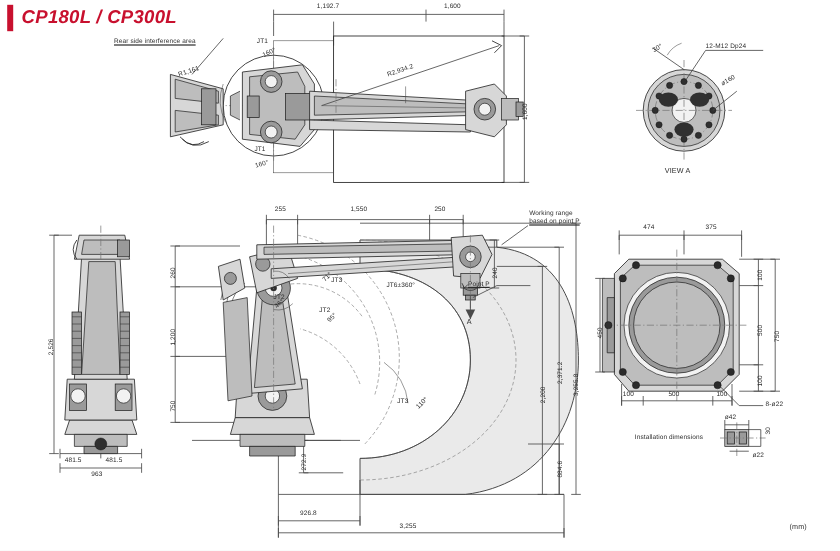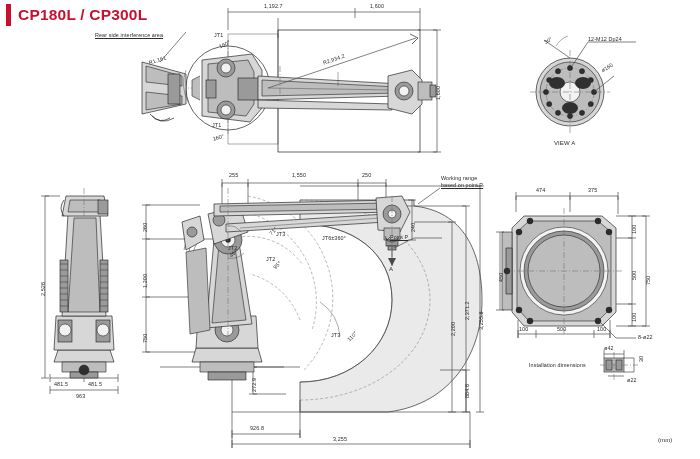--- a/index.html
+++ b/index.html
@@ -6,21 +6,21 @@
   body{width:700px;height:459px;position:relative;overflow:hidden;
        font-family:"Liberation Sans","DejaVu Sans",sans-serif;color:#1a1a1a;}
 
   #sheet{position:absolute;left:0;top:0;width:700px;height:459px;background:#fff;
          border-bottom:2px solid #d9d9d9;}
 
   
   #title-bar{position:absolute;left:6px;top:4px;display:flex;align-items:center;gap:7px;}
   #title-accent{width:5px;height:22px;background:#c8102e;}
   #title-text{font-size:15.5px;font-weight:bold;color:#c8102e;letter-spacing:.2px;
-              white-space:nowrap;}
+              white-space:nowrap;font-style:italic;}
 
   
   .t{position:absolute;font-size:5.4px;color:#2b2b2b;white-space:nowrap;
      letter-spacing:.1px;line-height:1.15;}
   .t.v{transform-origin:0 0;transform:rotate(-90deg);}
   .t.b{font-size:6px;}
   .t.u{text-decoration:underline;}
   .v{width:1px;}
 
   svg{position:absolute;left:0;top:0;overflow:visible;}

